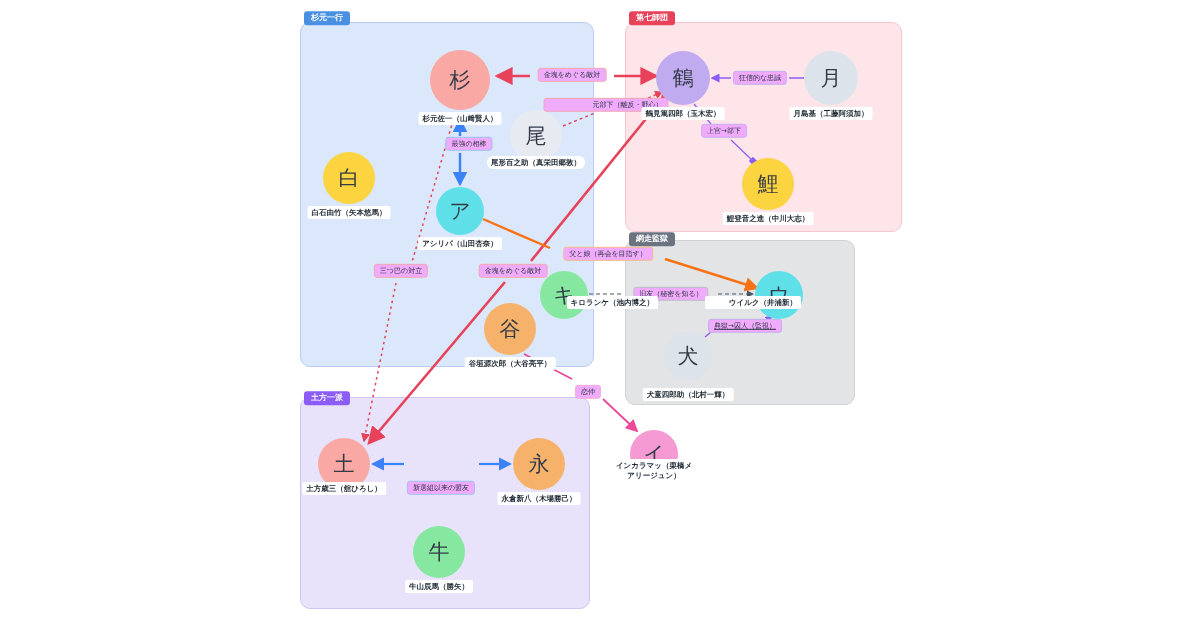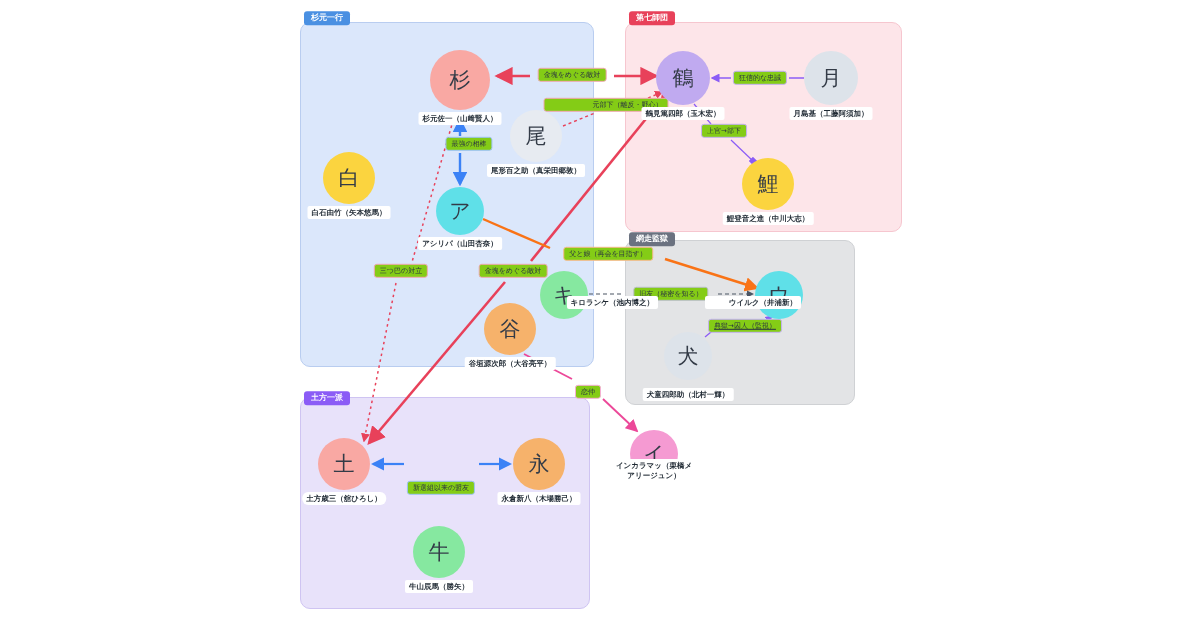--- a/index.html
+++ b/index.html
@@ -28,21 +28,21 @@
   .node-label{
     position:absolute;left:50%;transform:translateX(-50%);
     white-space:nowrap;font-size:7.5px;color:#1f2933;font-weight:bold;
     background:#ffffff;padding:1.5px 4px;border-radius:2px;
     text-align:center;line-height:1.35;
   }
   .node-label.wrap{white-space:normal;width:78px;}
 
   .edge-label{
     position:absolute;transform:translate(-50%,-50%);
-    font-size:7px;color:#2b3440;background:#84cc16;
+    font-size:7px;color:#2b3440;background:#f0abfc;
     padding:2px 5px;border-radius:3px;white-space:nowrap;
     border:1px solid #c8d0da;line-height:1.2;
   }
 </style>
 </head>
 <body>
 
 <div id="stage">
 
   <div class="group" style="left:300px;top:22px;width:294px;height:345px;background:#dbe7fb;border:1px solid #b9cdf0;"></div>
@@ -162,21 +162,21 @@
   <div class="edge-label" style="left:441px;top:488px;border-color:#9cc3f5;">新選組以来の盟友</div>
   <div class="edge-label" style="left:588px;top:392px;border-color:#f6b0d4;">恋仲</div>
 
   <div class="node" style="left:460px;top:80px;">
     <div class="node-circle" style="width:60px;height:60px;background:#f9a8a3;">杉</div>
     <div class="node-label" style="top:62px;">杉元佐一（山﨑賢人）</div>
   </div>
 
   <div class="node" style="left:536px;top:136px;">
     <div class="node-circle" style="width:52px;height:52px;background:#e7ebf1;">尾</div>
-    <div class="node-label" style="top:54px;">尾形百之助（真栄田郷敦）</div>
+    <div class="node-label" style="top:46px;border-radius:6px;">尾形百之助（真栄田郷敦）</div>
   </div>
 
   <div class="node" style="left:349px;top:178px;">
     <div class="node-circle" style="width:52px;height:52px;background:#fbd43f;">白</div>
     <div class="node-label" style="top:54px;">白石由竹（矢本悠馬）</div>
   </div>
 
   <div class="node" style="left:460px;top:211px;">
     <div class="node-circle" style="width:48px;height:48px;background:#5fe0e8;">ア</div>
     <div class="node-label" style="top:50px;">アシリパ（山田杏奈）</div>
@@ -212,21 +212,21 @@
     <div class="node-label" style="top:25px;left:auto;right:2px;transform:none;padding-left:24px;">ウイルク（井浦新）</div>
   </div>
 
   <div class="node" style="left:688px;top:356px;">
     <div class="node-circle" style="width:48px;height:48px;background:#dde3ea;">犬</div>
     <div class="node-label" style="top:56px;">犬童四郎助（北村一輝）</div>
   </div>
 
   <div class="node" style="left:344px;top:464px;">
     <div class="node-circle" style="width:52px;height:52px;background:#f9a8a3;">土</div>
-    <div class="node-label" style="top:54px;border-radius:6px;">土方歳三（舘ひろし）</div>
+    <div class="node-label" style="top:44px;">土方歳三（舘ひろし）</div>
   </div>
 
   <div class="node" style="left:539px;top:464px;">
     <div class="node-circle" style="width:52px;height:52px;background:#f6b26b;">永</div>
     <div class="node-label" style="top:54px;">永倉新八（木場勝己）</div>
   </div>
 
   <div class="node" style="left:439px;top:552px;">
     <div class="node-circle" style="width:52px;height:52px;background:#86e8a0;">牛</div>
     <div class="node-label" style="top:54px;">牛山辰馬（勝矢）</div>

